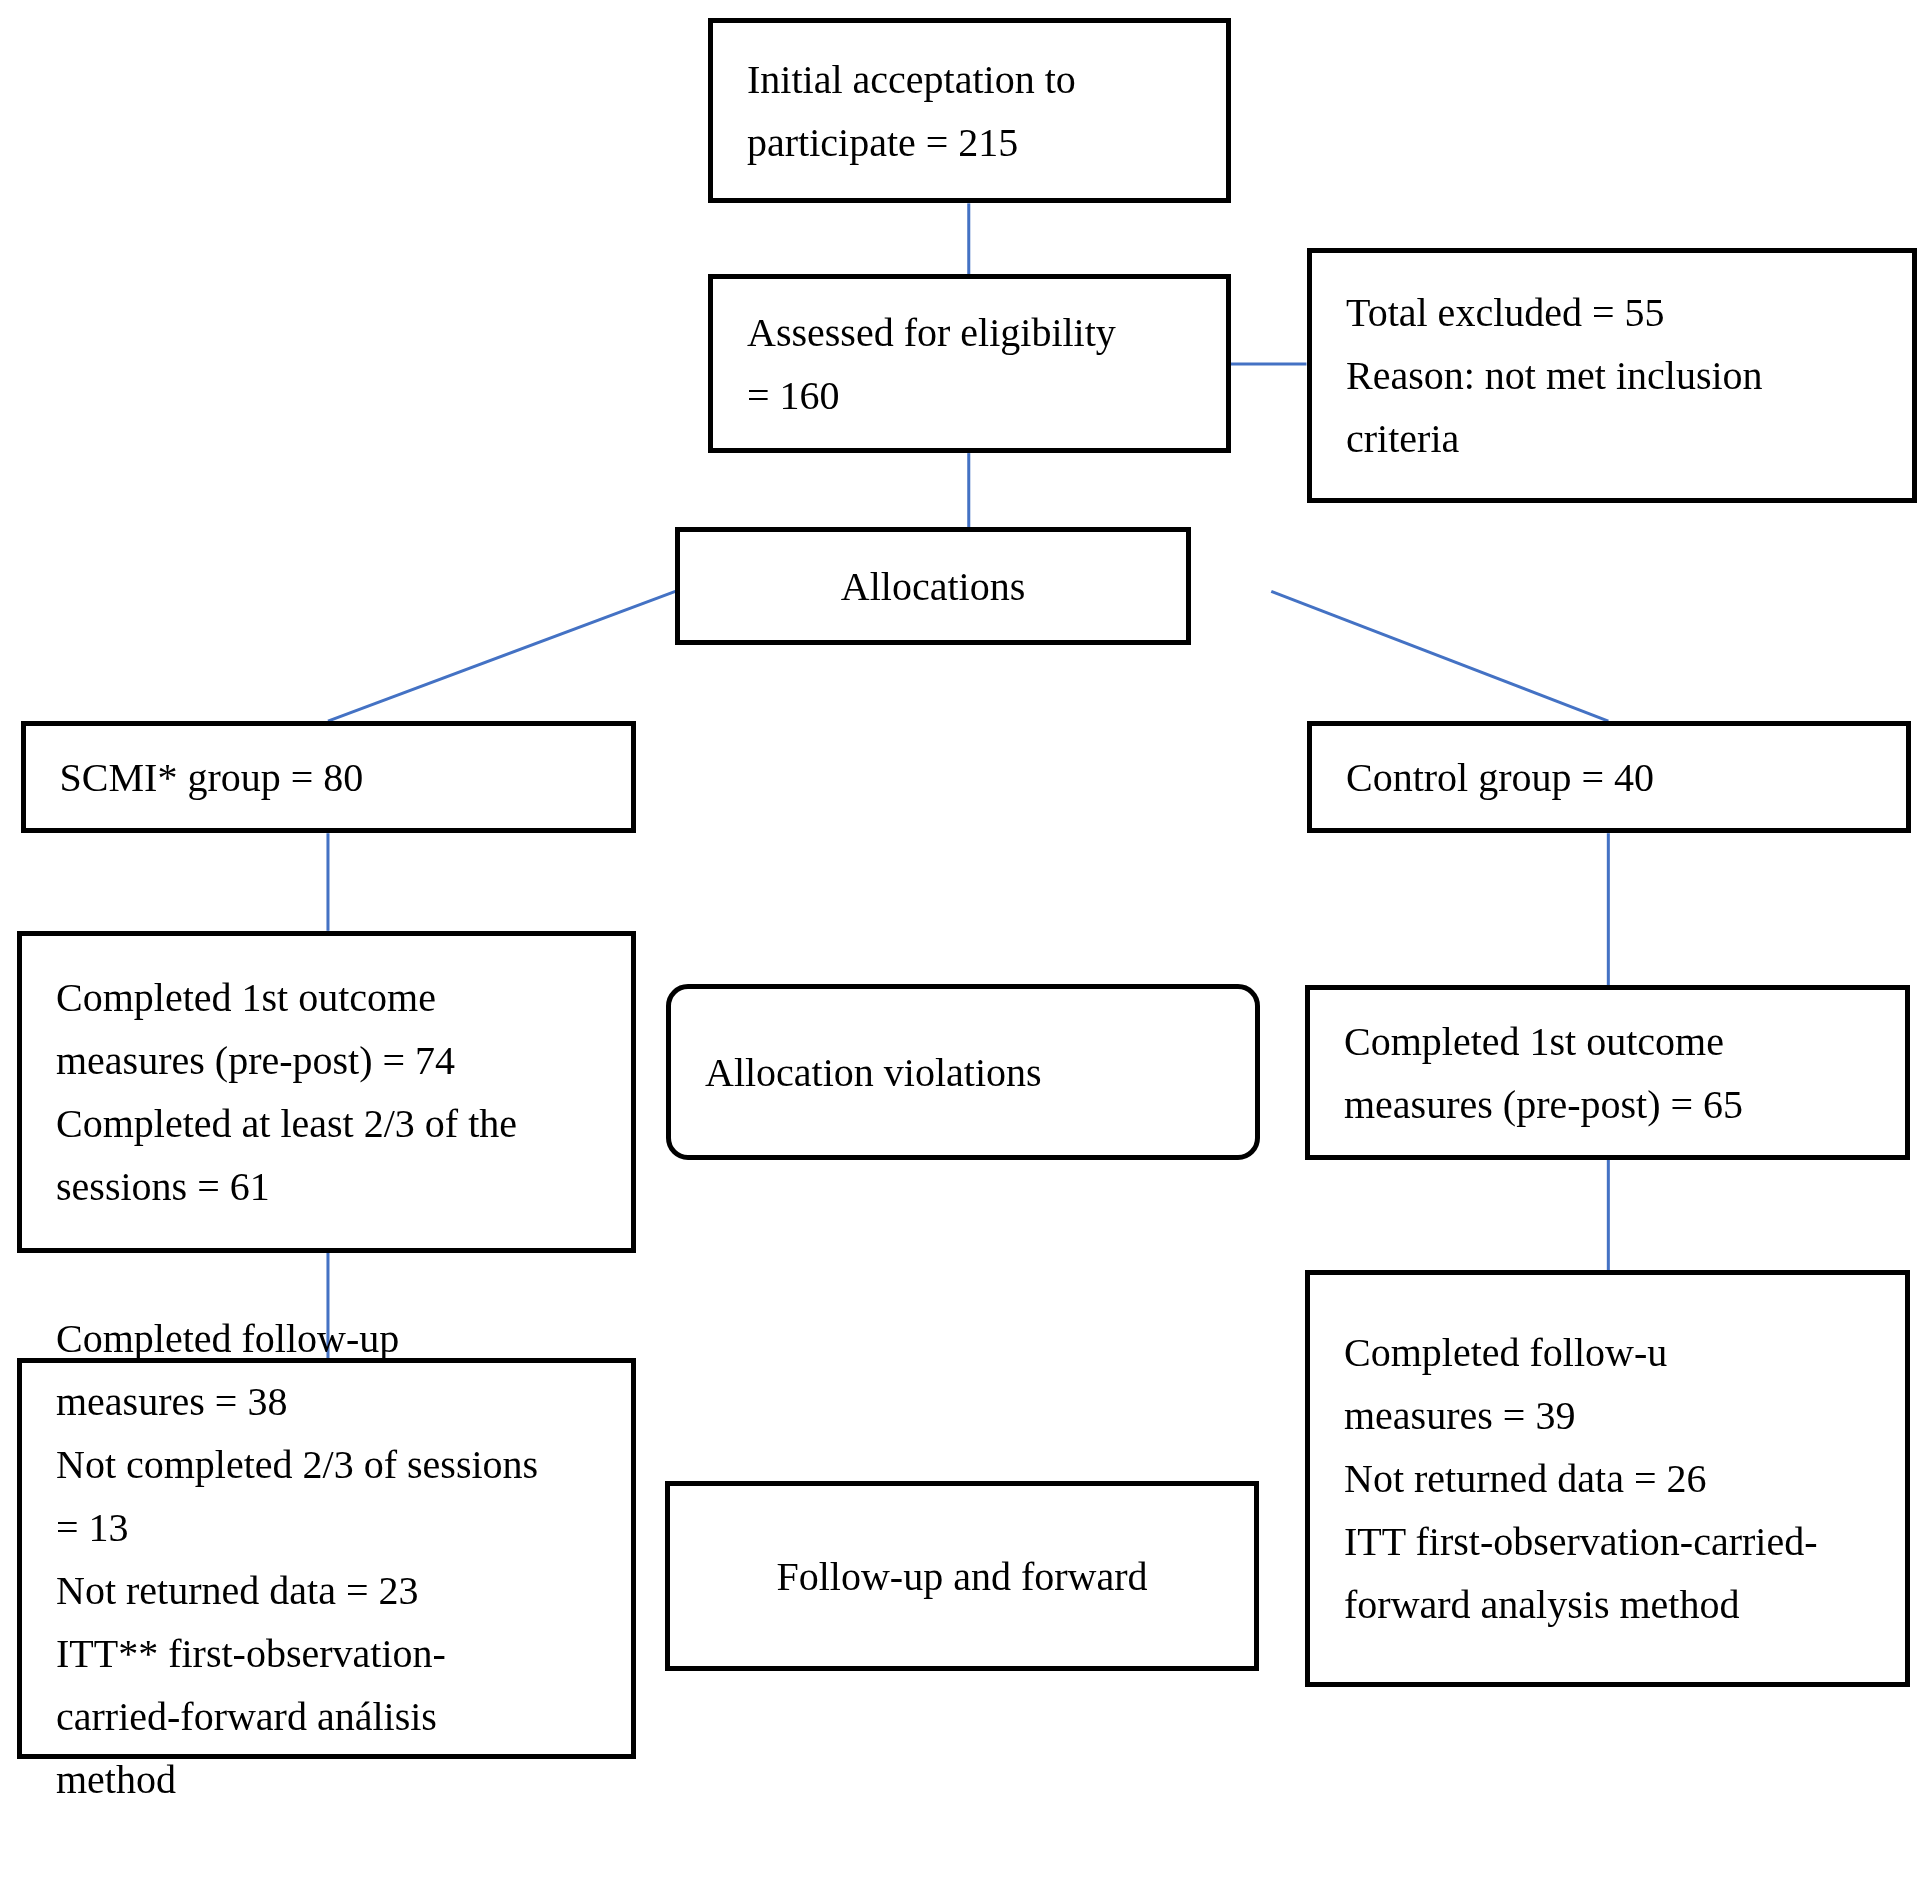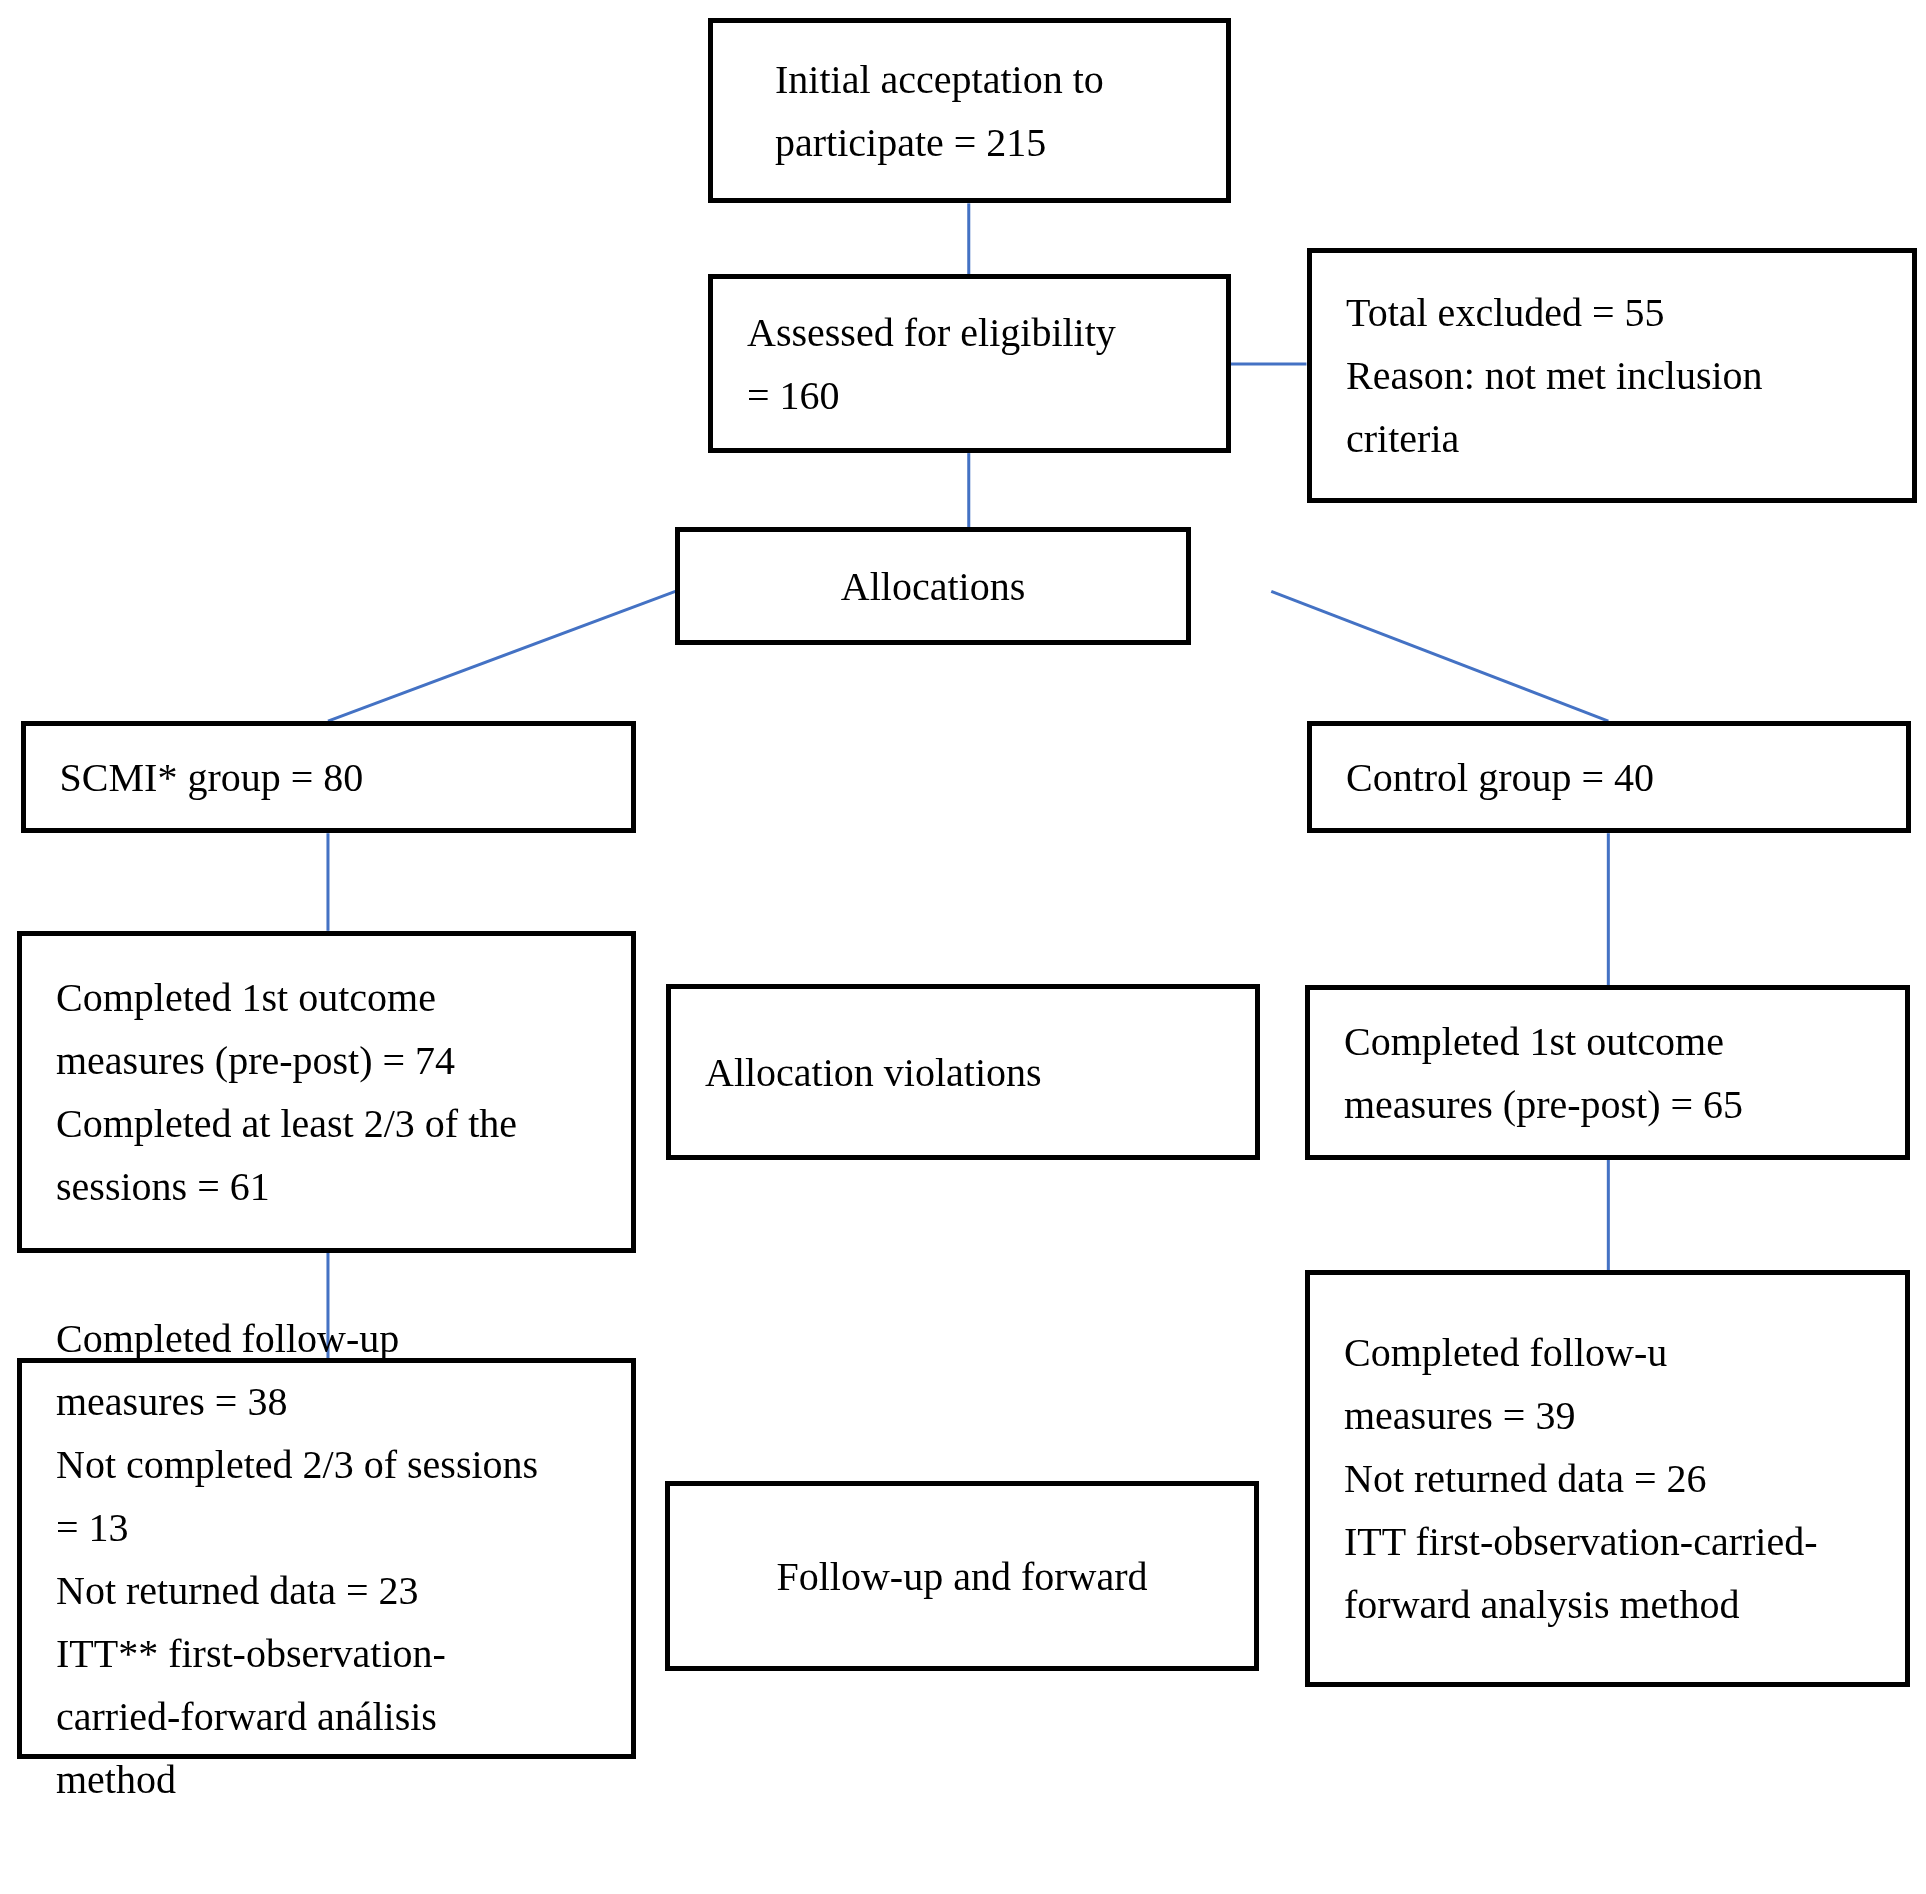--- a/index.html
+++ b/index.html
@@ -43,28 +43,28 @@
     padding-left: 34px;
     padding-right: 17px;
     text-align: left;
   }
   .node.center .txt {
     text-align: center;
     padding-left: 6px;
     padding-right: 6px;
   }
   
-  #n-initial        { left: 708px; top:   18px; width:  523px; height: 185px; padding-left: 28px; }
+  #n-initial        { left: 708px; top:   18px; width:  523px; height: 185px; }
   #n-assessed       { left: 708px; top:  274px; width:  523px; height: 179px; }
   #n-excluded       { left: 1307px; top:  233px; width: 610px; height: 255px; margin-top: 15px; }
   #n-allocations    { left: 675px; top:  527px; width:  516px; height: 118px; }
   #n-scmi           { left:   20.6px; top: 721px; width: 615px; height: 112px; }
   #n-control        { left: 1307px; top: 721px; width:  604px; height: 112px; }
   #n-scmi-outcome   { left:   17px; top: 931px; width: 619px; height: 322px; }
-  #n-violations     { left: 666px; top: 984px; width:  594px; height: 176px; }
+  #n-violations     { left: 666px; top: 984px; width:  594px; height: 176px; border-radius: 22px; }
   #n-control-outcome{ left: 1305px; top: 985px; width:  605px; height: 175px; }
   #n-scmi-followup  { left:   17px; top: 1358px; width: 619px; height: 401px; }
   #n-followup       { left: 665px; top: 1481px; width:  594px; height: 190px; }
   #n-control-followup{ left: 1305px; top: 1270px; width: 605px; height: 417px; }
 </style>
 </head>
 <body>
 
 <div id="canvas">
 

